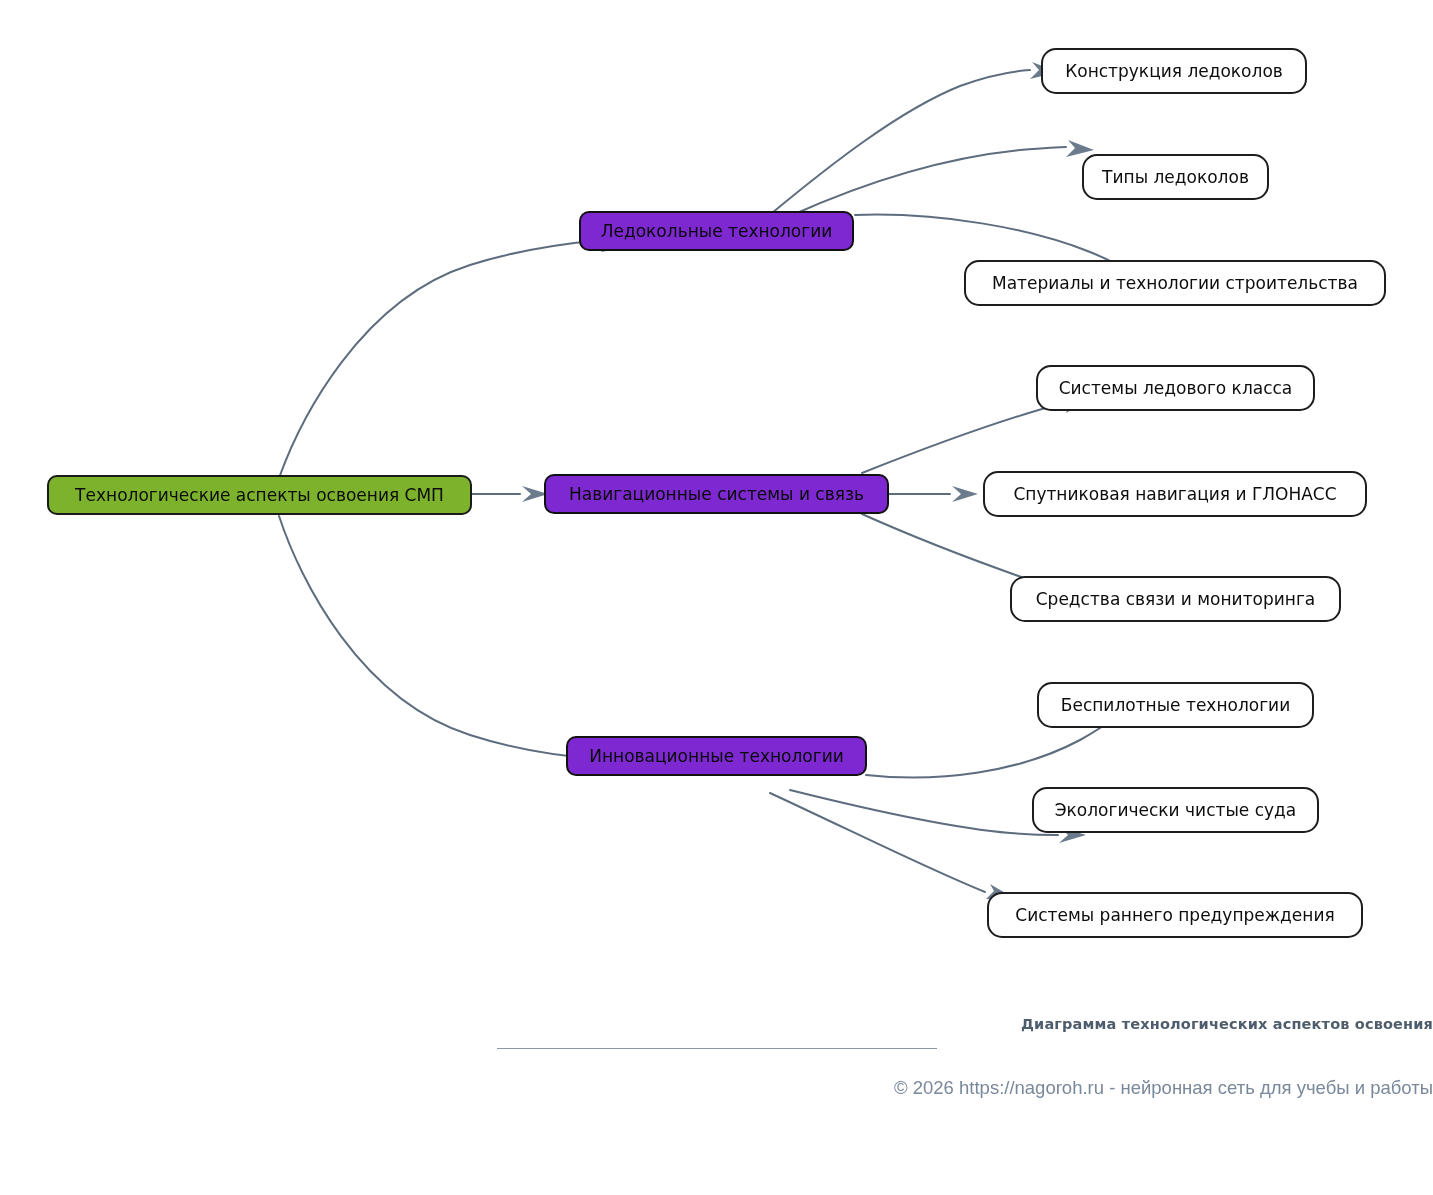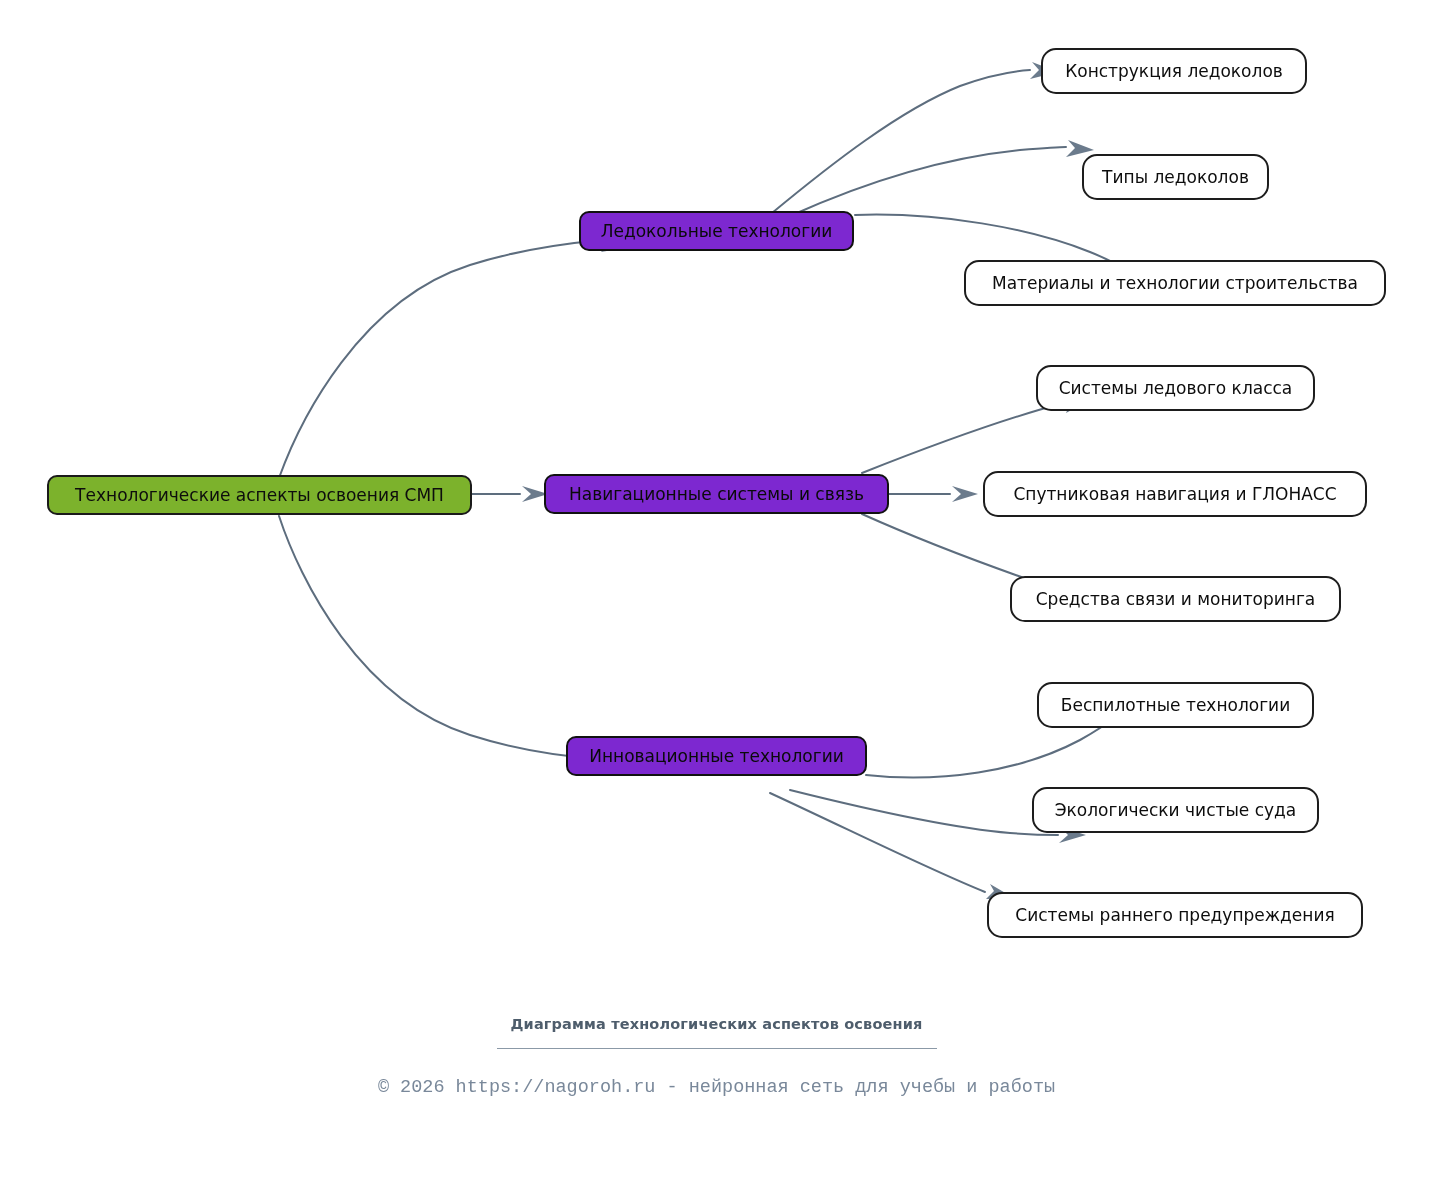--- a/index.html
+++ b/index.html
@@ -62,39 +62,39 @@
     white-space: pre;
   }
   .node-label-branch {
     fill: #0a0a0a;
   }
   .caption-block {
     position: absolute;
     left: 0;
     top: 1014px;
     width: 1433px;
-    text-align: center;
+    text-align: right;
   }
   .caption-title {
     font-family: "DejaVu Sans", "Liberation Sans", sans-serif;
     font-size: 14.5px;
     font-weight: bold;
     color: #4e5d6c;
     line-height: 1.45;
     letter-spacing: 0.15px;
   }
   .caption-rule {
     width: 440px;
     height: 0;
     margin: 13px auto 0 auto;
     border-top: 1.5px solid #8b99a7;
   }
   .caption-footer {
     margin-top: 27px;
-    font-family: Liberation Mono, monospace;
+    font-family: Liberation Sans, sans-serif;
     font-size: 18.5px;
     color: #79889a;
     line-height: 1.3;
   }
 </style>
 </head>
 <body>
 
 <div id="mindmap-root">
 

